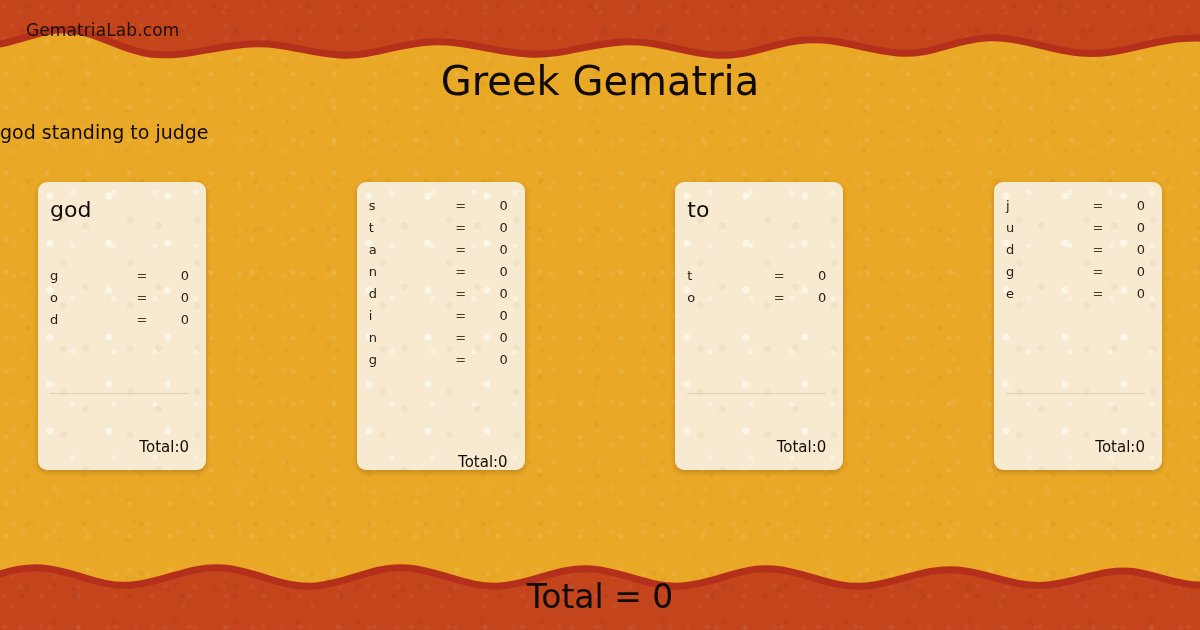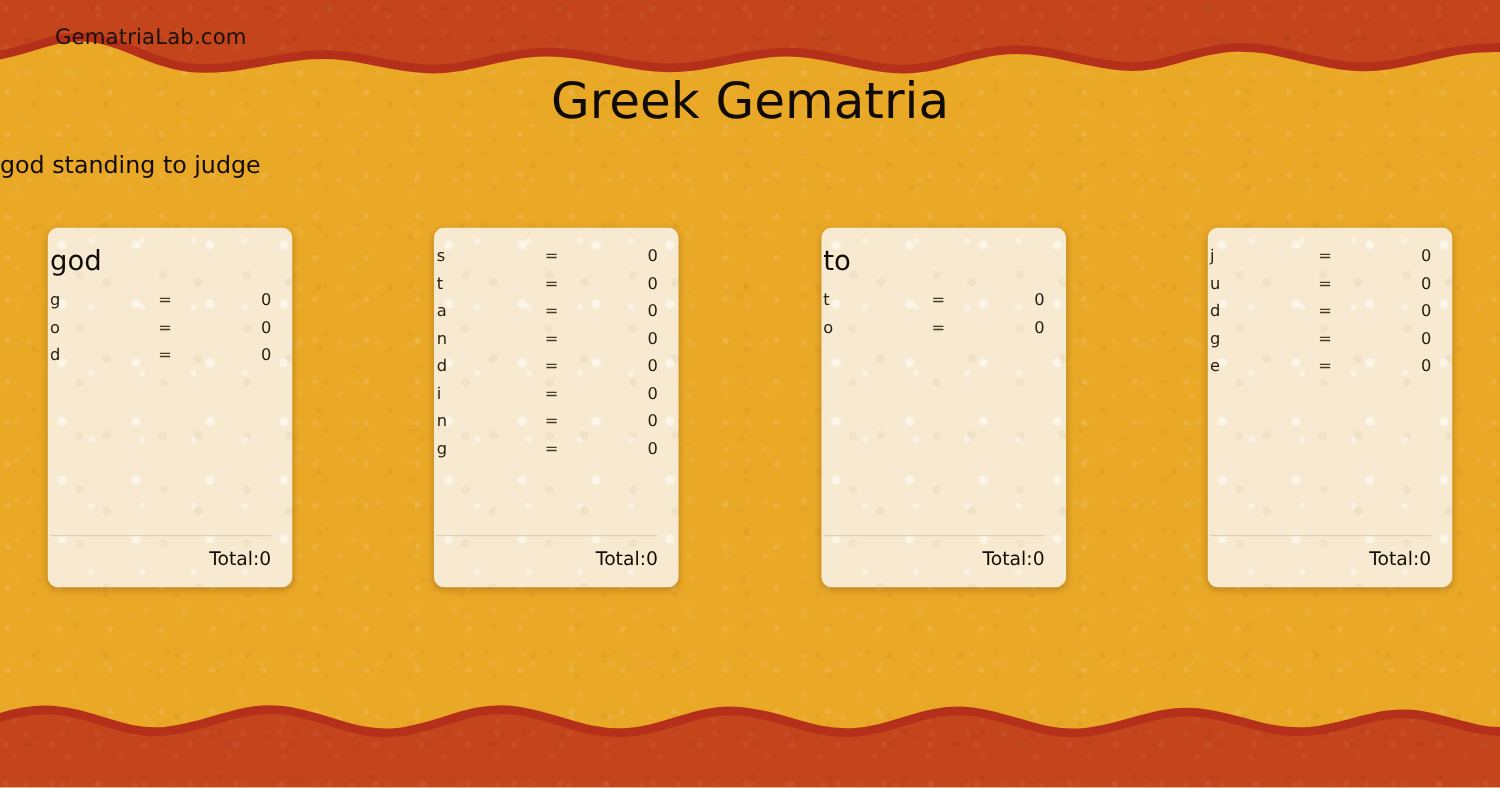--- a/index.html
+++ b/index.html
@@ -61,21 +61,21 @@
     left: 0;
     top: 0;
     width: 1200px;
     height: 630px;
     pointer-events: none;
   }
 
   
   #watermark {
     position: absolute;
-    left: 44px;
+    left: 26px;
     top: 20px;
     font-size: 17px;
     color: #1a1208;
     letter-spacing: 0.1px;
   }
 
   
   #title {
     position: absolute;
     left: 0;
@@ -99,36 +99,37 @@
   #cards {
     position: absolute;
     left: 38px;
     top: 182px;
     width: 1124px;
     height: 288px;
     display: flex;
     justify-content: space-between;
   }
   .card {
-    width: 196px;
+    width: 168px;
     height: 288px;
     box-sizing: border-box;
     border-radius: 9px;
     background-color: #f7ead0;
     background-image:
       radial-gradient(circle at 20% 30%, rgba(255,255,255,0.55) 0 3px, transparent 4px),
       radial-gradient(circle at 65% 72%, rgba(190,165,120,0.13) 0 3px, transparent 4px),
       radial-gradient(circle at 85% 20%, rgba(255,255,255,0.4) 0 2px, transparent 3px),
       radial-gradient(circle at 38% 88%, rgba(185,160,115,0.10) 0 3px, transparent 4px);
     background-size: 59px 47px, 73px 61px, 41px 53px, 67px 43px;
     box-shadow: 0 2px 5px rgba(90,45,5,0.30);
-    padding: 16px 17px 14px 2px;
+    padding: 16px 17px 14px 12px;
     display: flex;
     flex-direction: column;
     position: relative;
+    gap: 35px;
   }
   .card-title {
     font-size: 22px;
     color: #120c05;
     line-height: 1.05;
     margin-bottom: 12px;
     white-space: nowrap;
   }
   .letter-rows {
     flex: 1 1 auto;
@@ -392,14 +393,15 @@
       </div>
       <div class="card-divider"></div>
       <div class="card-total">
         <span class="ct-label">Total:</span>
         <span class="ct-val">0</span>
       </div>
     </div>
 
   </div>
 
+  <div id="footer-total">Total = 0</div>
 
 </div>
 
 </body></html>

